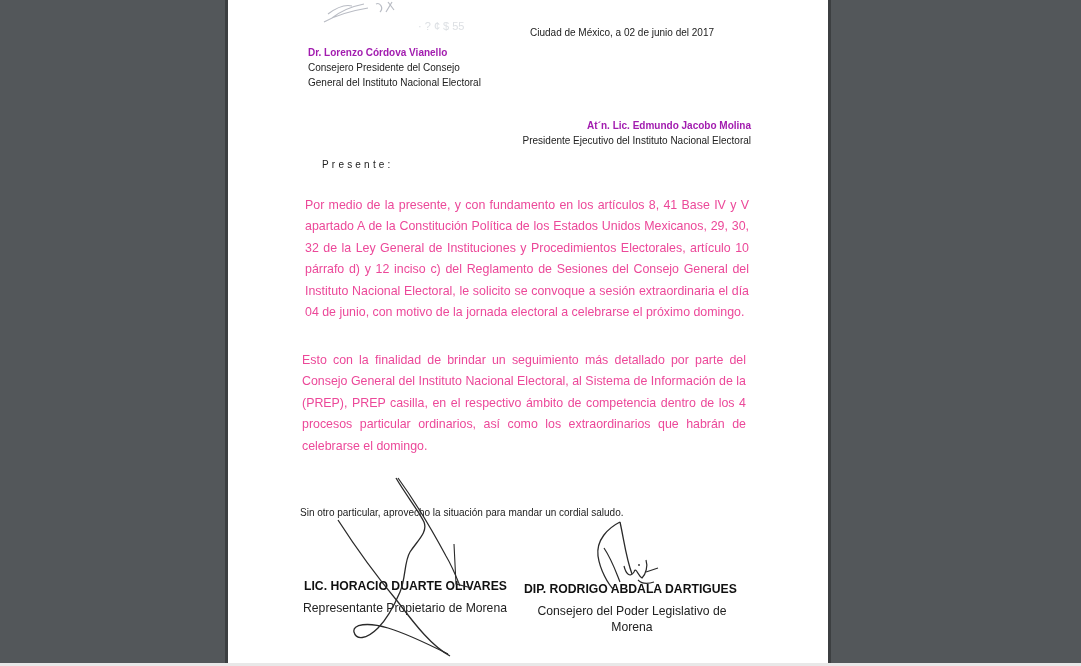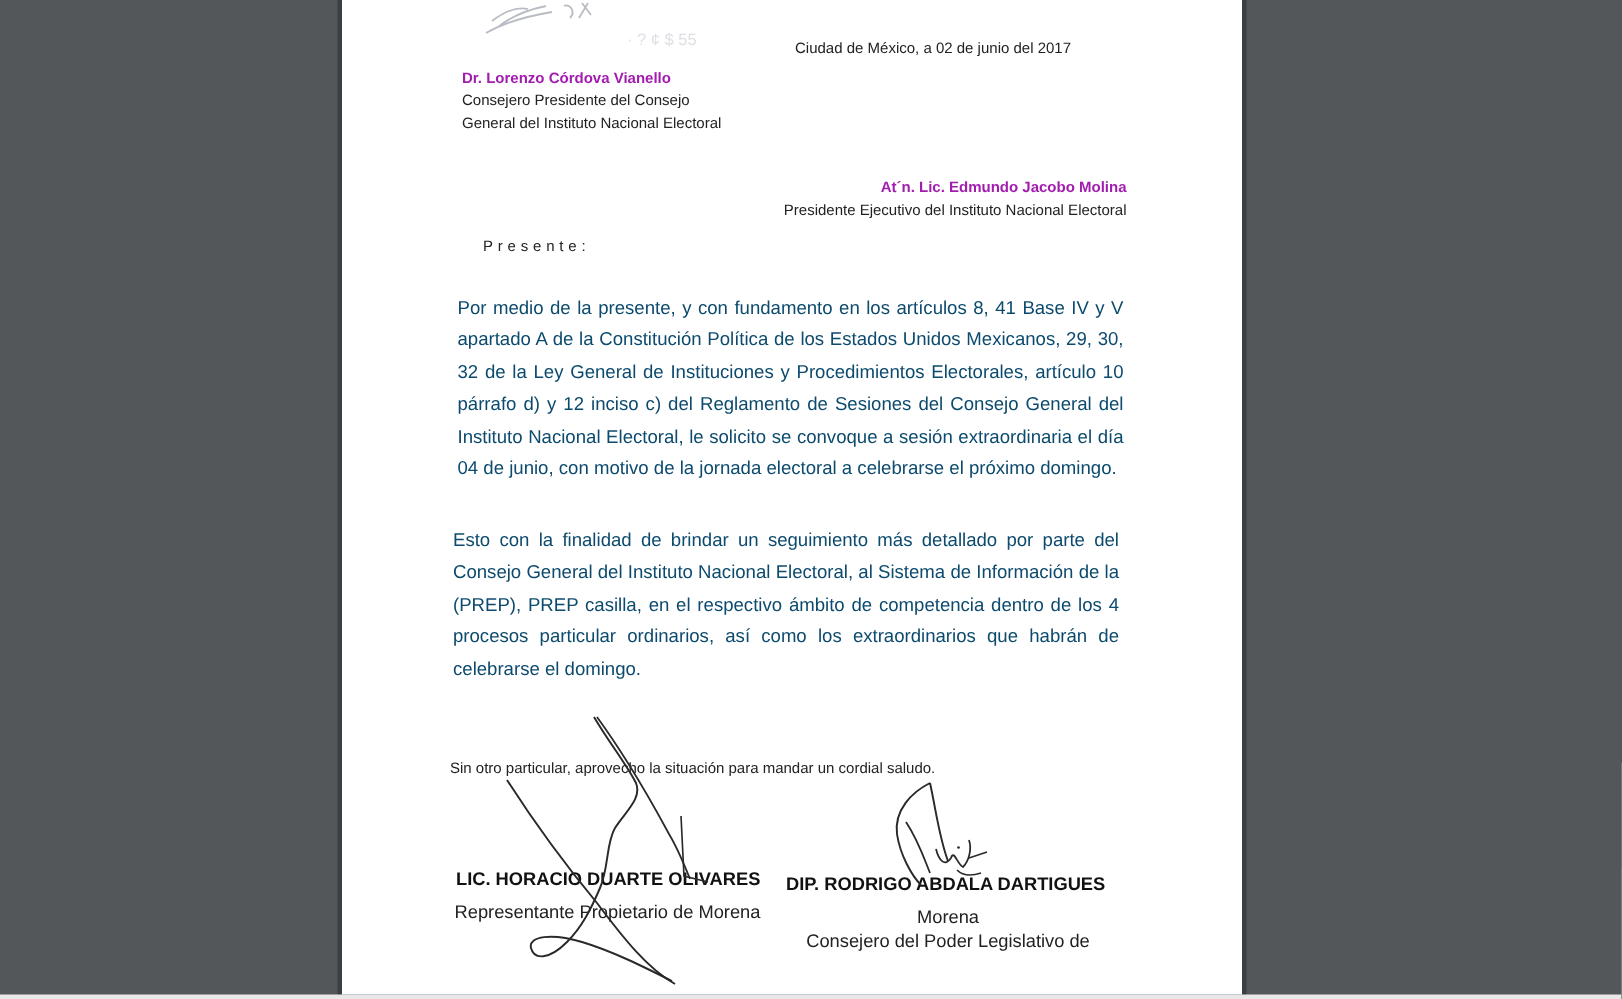--- a/index.html
+++ b/index.html
@@ -53,21 +53,21 @@
       white-space: nowrap;
       color: #222;
     }
     .bold { font-weight: bold; color: #a21caf; }
     .right { text-align: right; }
     .para {
       position: absolute;
       font-size: 12.4px;
       line-height: 21.4px;
       text-align: justify;
-      color: #0c4a6e;
+      color: #ec4899;
     }
     .para .line {
       display: block;
       text-align: justify;
       text-align-last: justify;
       height: 21.4px;
     }
     .para .line.last {
       text-align-last: left;
     }
@@ -137,22 +137,22 @@
 
     <div class="text" style="left:72px; top:505px;">Sin otro particular, aprovecho la situación para mandar un cordial saludo.</div>
 
     <div class="sig-name" style="left:76px; top:579px;">LIC. HORACIO DUARTE OLIVARES</div>
     <div class="sig-role" style="left:74px; top:601px; width:206px;">
       <div>Representante Propietario de Morena</div>
     </div>
 
     <div class="sig-name" style="left:296px; top:582px;">DIP. RODRIGO ABDALA DARTIGUES</div>
     <div class="sig-role" style="left:300px; top:604px; width:208px;">
+      <div>Consejero del Poder Legislativo de</div>
       <div>Morena</div>
-      <div>Consejero del Poder Legislativo de</div>
     </div>
 
     <svg class="overlay" width="600" height="663">
 
       <path d="M168 478 C178 495, 190 510, 196 522 C200 532, 190 540, 182 552 C176 562, 178 578, 172 592 C166 606, 160 618, 150 628 C138 640, 128 640, 126 632 C124 624, 140 622, 160 628 C180 634, 200 644, 220 654" stroke="#2a2a2a" stroke-width="1.3" fill="none"></path>
       <path d="M110 520 C128 548, 150 578, 170 602 C188 626, 204 646, 222 656" stroke="#2a2a2a" stroke-width="1.3" fill="none"></path>
       <path d="M170 478 C186 500, 204 530, 218 556 C224 566, 228 576, 232 586" stroke="#2a2a2a" stroke-width="1.2" fill="none"></path>
       <path d="M226 544 L228 584 L244 588" stroke="#2a2a2a" stroke-width="1.1" fill="none"></path>
 
       <path d="M392 522 C380 528, 368 540, 370 556 C372 570, 380 584, 386 590 M392 522 C396 540, 398 558, 404 574" stroke="#2a2a2a" stroke-width="1.3" fill="none"></path>

